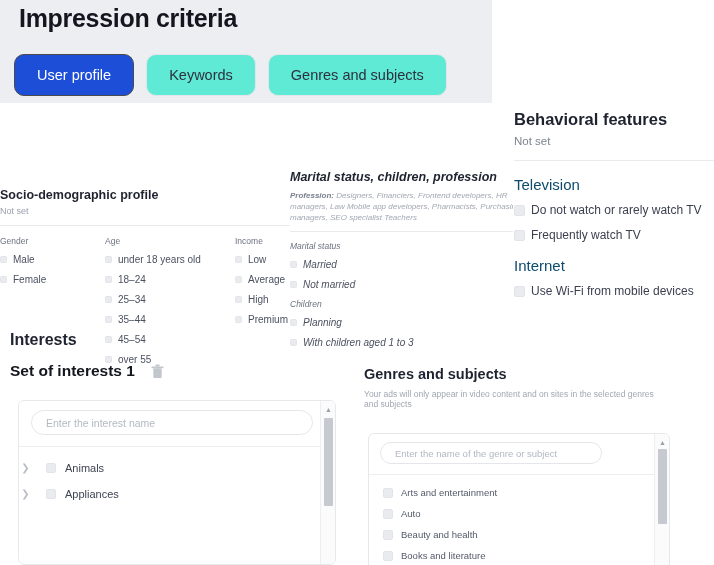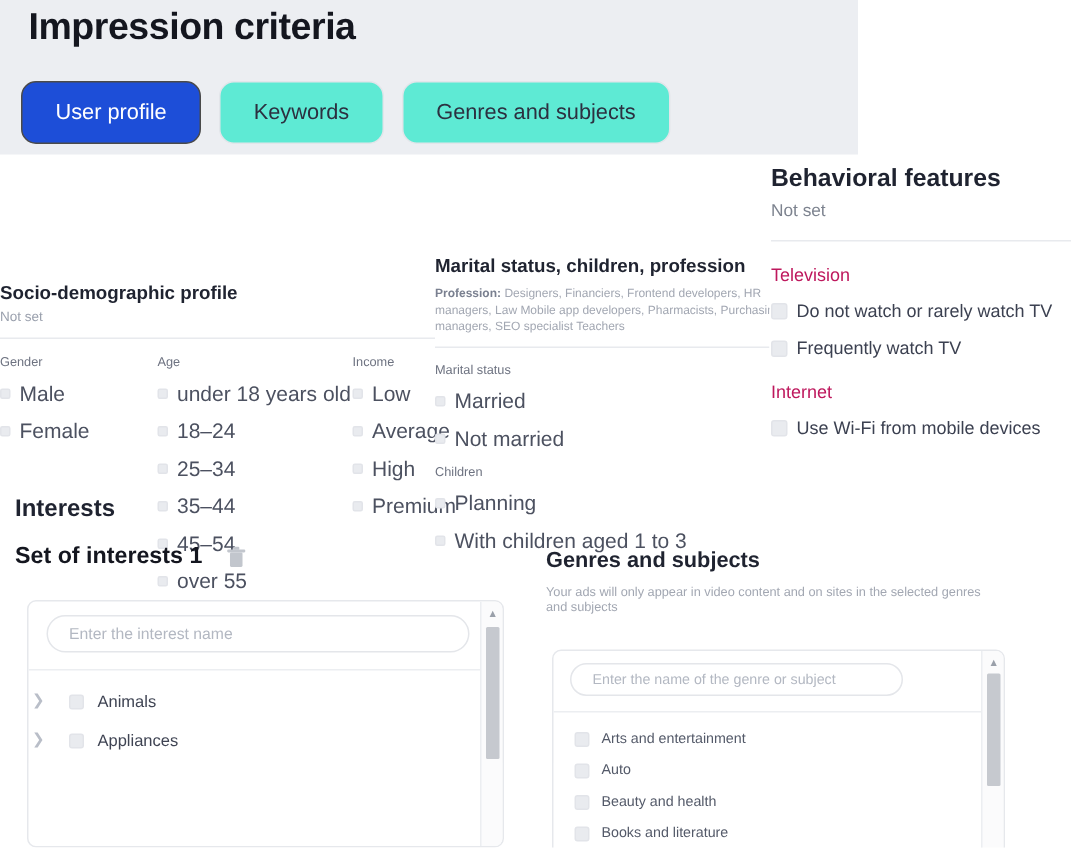--- a/index.html
+++ b/index.html
@@ -8,21 +8,21 @@
     background: #ffffff;
     font-family: "Liberation Sans", sans-serif;
     color: #1f2330;
     overflow: hidden;
   }
   .page { position: relative; width: 714px; height: 565px; }
 
   
   .header-panel {
     position: absolute; left: 0; top: 0;
-    width: 572px; height: 103px;
+    width: 492px; height: 103px;
     background: #eceef2;
   }
   .page-title {
     position: absolute; left: 19px; top: 4px;
     font-size: 25px; font-weight: 700; letter-spacing: -0.3px;
     color: #14161f;
   }
   .tabs { position: absolute; left: 14px; top: 54px; display: flex; gap: 12px; }
   .tab {
     height: 42px; border-radius: 10px;
@@ -34,44 +34,44 @@
   }
   .tab.active { background: #1d4ed8; color: #ffffff; border-color: #4a4a4a; }
 
   
   .col-title { font-size: 12.5px; font-weight: 700; color: #1f2330; }
   .col-title.big { font-size: 16.5px; font-weight: 700; }
   .muted-sub { font-size: 9px; color: #9aa0ad; margin-top: 4px; }
   .muted-sub.md { font-size: 11.5px; color: #7d838f; margin-top: 6px; }
   .divider { height: 1px; background: #e8eaee; width: 100%; }
   .group-label { font-size: 8.5px; color: #6d7280; }
-  .group-label.md { font-size: 12px; color: #be185d; }
+  .group-label.md { font-size: 15px; color: #0c4a6e; }
 
   .cb-row { display: flex; align-items: center; gap: 6px; }
   .cb {
     width: 7px; height: 7px; border-radius: 1.5px;
     background: #e9ebef; border: 1px solid #e2e4e9; flex: none;
   }
   .cb.md { width: 11px; height: 11px; border-radius: 2px; }
   .cb.lg { width: 10px; height: 10px; border-radius: 2px; }
-  .cb-label { font-size: 14px; color: #4c5160; white-space: nowrap; }
+  .cb-label { font-size: 10px; color: #4c5160; white-space: nowrap; }
   .cb-label.md { font-size: 12px; color: #3c4151; }
 
   
   .socio { position: absolute; left: 0; top: 188px; width: 290px; }
   .socio-cols { display: flex; margin-top: 10px; }
   .socio-col { }
   .socio-col.gender { width: 105px; }
   .socio-col.age { width: 130px; }
   .socio-col.income { width: 55px; }
   .socio-col .group-label { margin-bottom: 8px; }
   .socio-col .cb-row { margin-bottom: 9px; }
 
   
-  .marital { position: absolute; left: 290px; top: 170px; width: 223px; overflow: hidden; }
+  .marital { position: absolute; left: 290px; top: 170px; width: 223px; overflow: hidden; font-style: italic; }
   .prof-line {
     margin-top: 6px; font-size: 8px; line-height: 11px;
     color: #a2a7b2; width: 236px;
   }
   .prof-line b { color: #7a8090; font-weight: 700; }
   .marital .divider { margin-top: 8px; width: 223px; }
   .marital .group-label { margin-top: 9px; margin-bottom: 8px; }
   .marital .cb-row { margin-bottom: 9px; }
 
   

